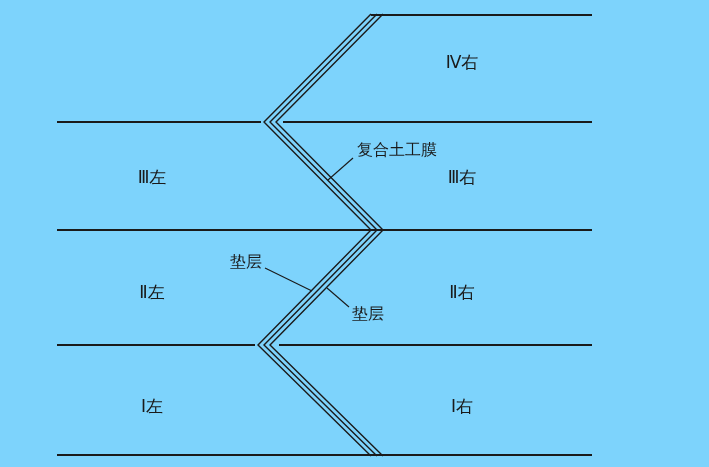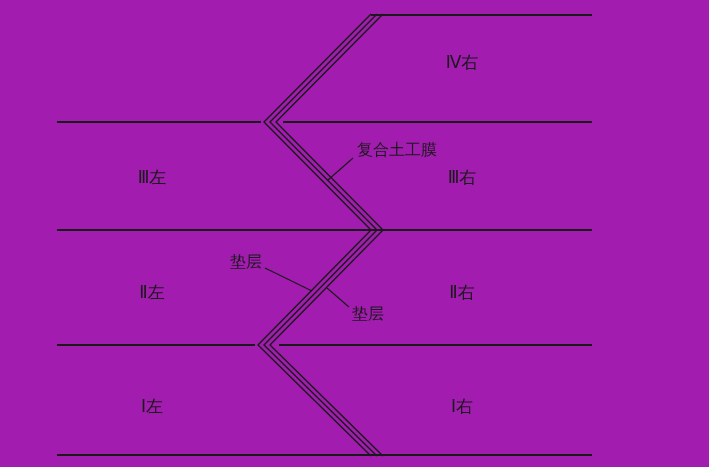--- a/index.html
+++ b/index.html
@@ -4,21 +4,21 @@
 <style>
   html, body {
     margin: 0;
     padding: 0;
     background: #ffffff;
   }
   .canvas {
     position: relative;
     width: 709px;
     height: 467px;
-    background: #a21caf;
+    background: #7dd3fc;
     font-family: "Liberation Sans", "DejaVu Sans", sans-serif;
     overflow: hidden;
   }
   svg {
     display: block;
   }
   .boundary {
     stroke: #1a1a1a;
     stroke-width: 1.8;
     fill: none;

